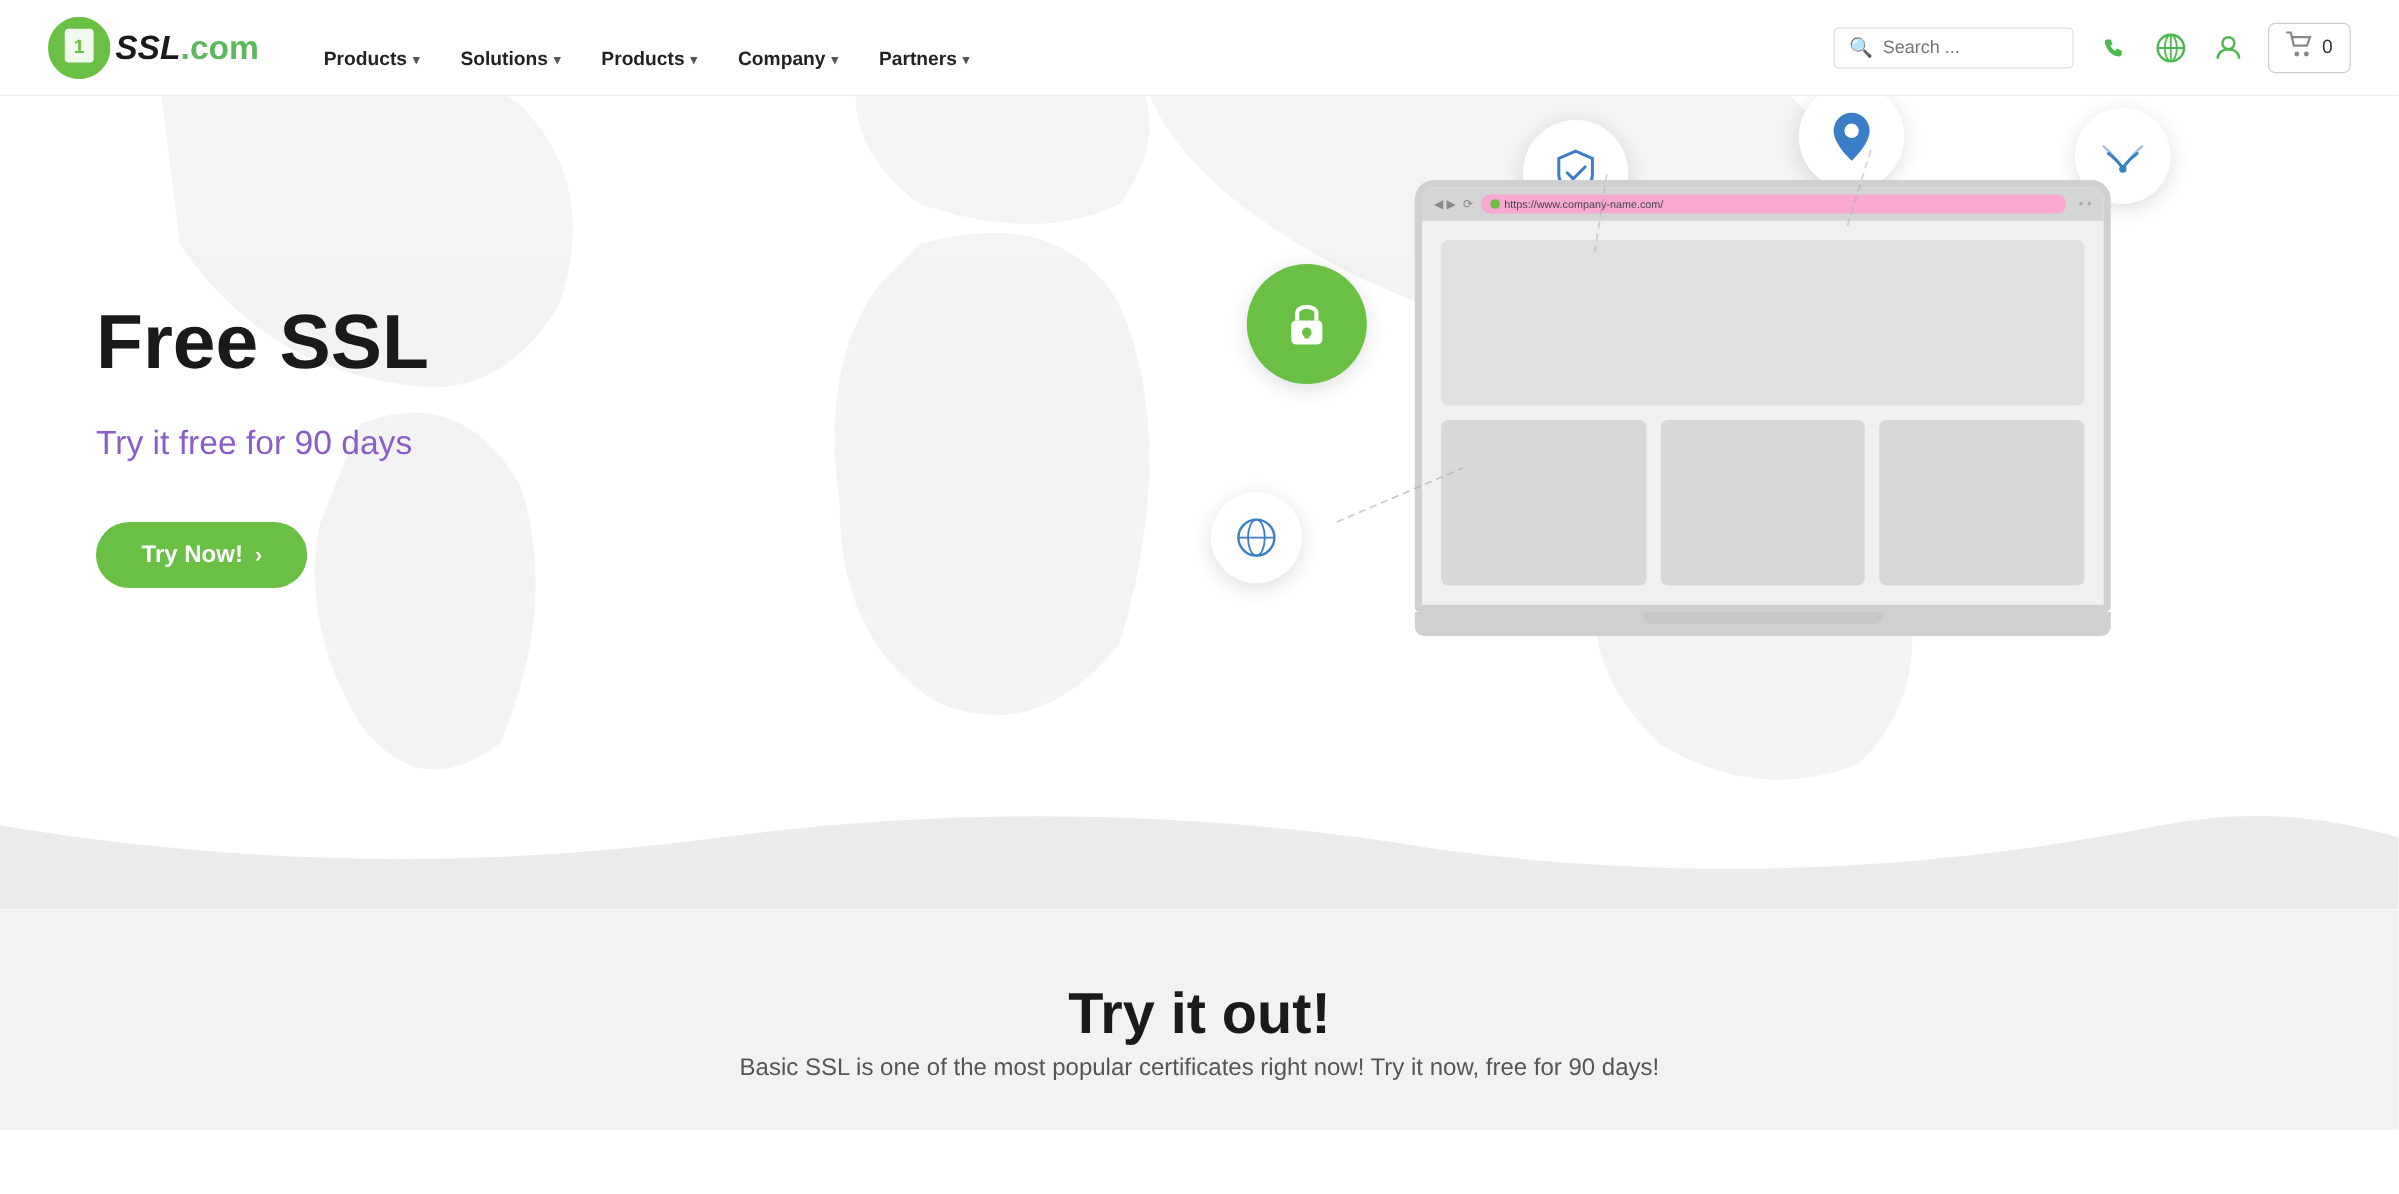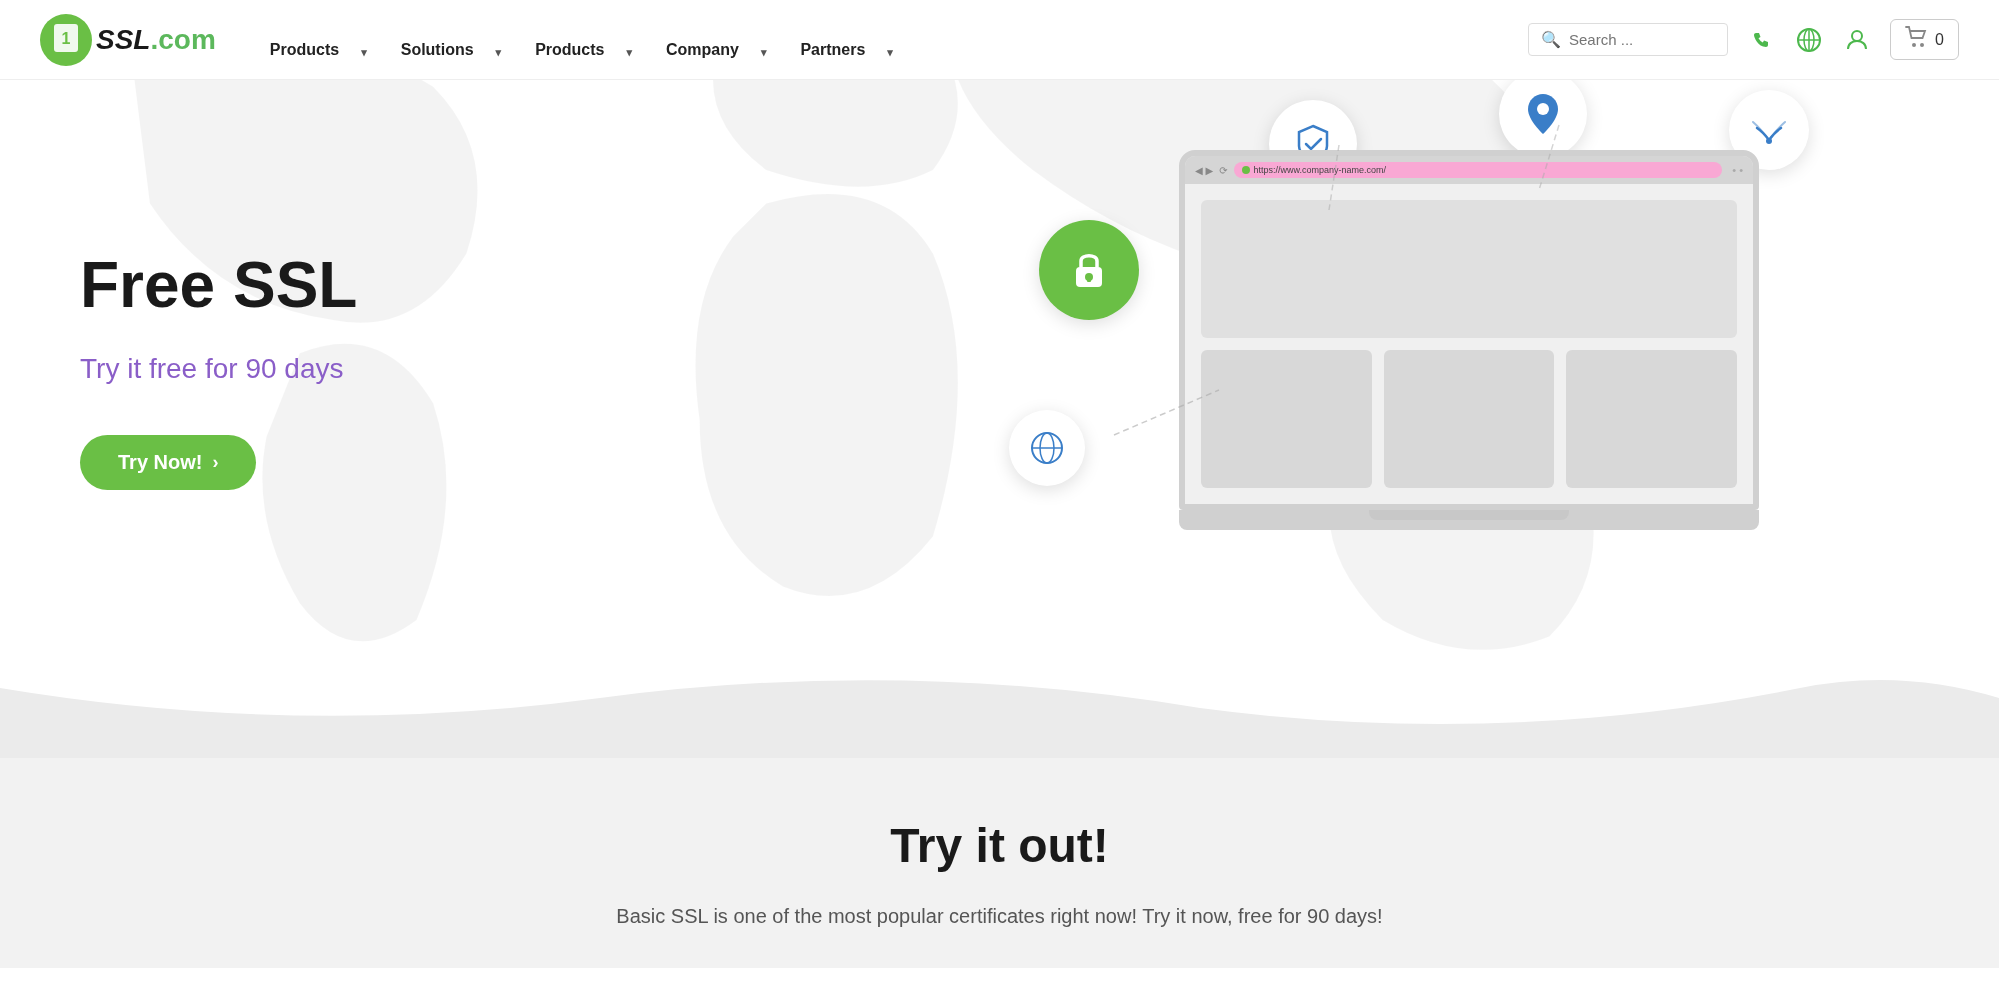--- a/index.html
+++ b/index.html
@@ -35,22 +35,22 @@
     }
     .logo-text span { color: #5cb85c; }
     .nav-links {
       display: flex;
       align-items: center;
       gap: 6px;
       flex: 1;
     }
     .nav-item {
       display: flex;
-      align-items: flex-end;
-      gap: 22px;
+      align-items: center;
+      gap: 5px;
       padding: 8px 14px;
       font-size: 16px;
       font-weight: 600;
       color: #222;
       cursor: pointer;
       border-radius: 4px;
       white-space: nowrap;
       margin-top: 20px;
     }
     .nav-chevron { font-size: 11px; color: #555; }
@@ -255,21 +255,21 @@
     
     .bottom-section {
       background: #f2f2f2;
       padding: 60px 40px 40px;
       text-align: center;
     }
     .bottom-title {
       font-size: 48px;
       font-weight: 700;
       color: #1a1a1a;
-      margin-bottom: 32px;
+      margin-bottom: 6px;
     }
     .bottom-desc {
       font-size: 20px;
       color: #555;
       max-width: 860px;
       margin: 0 auto;
     }
   </style>
 </head>
 <body>

